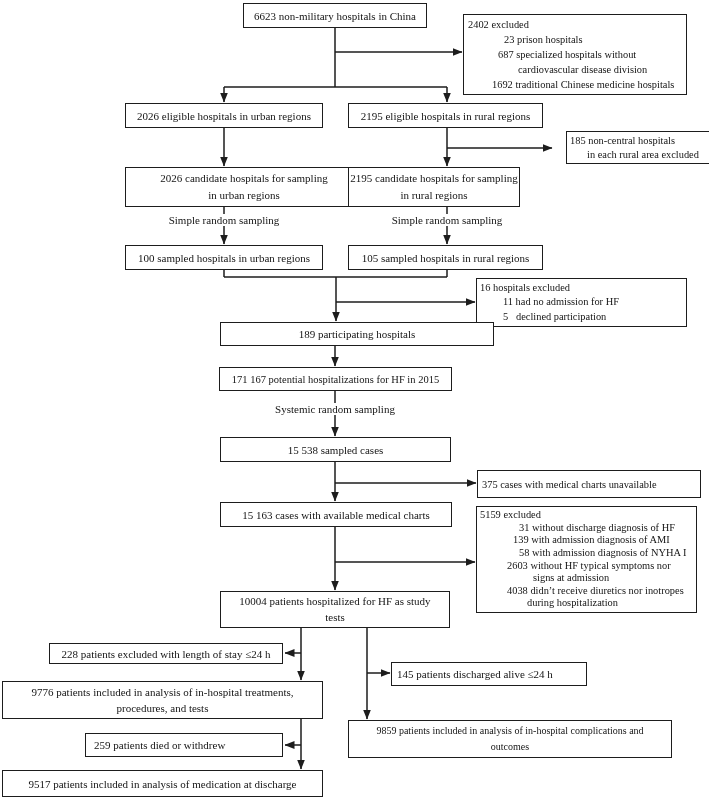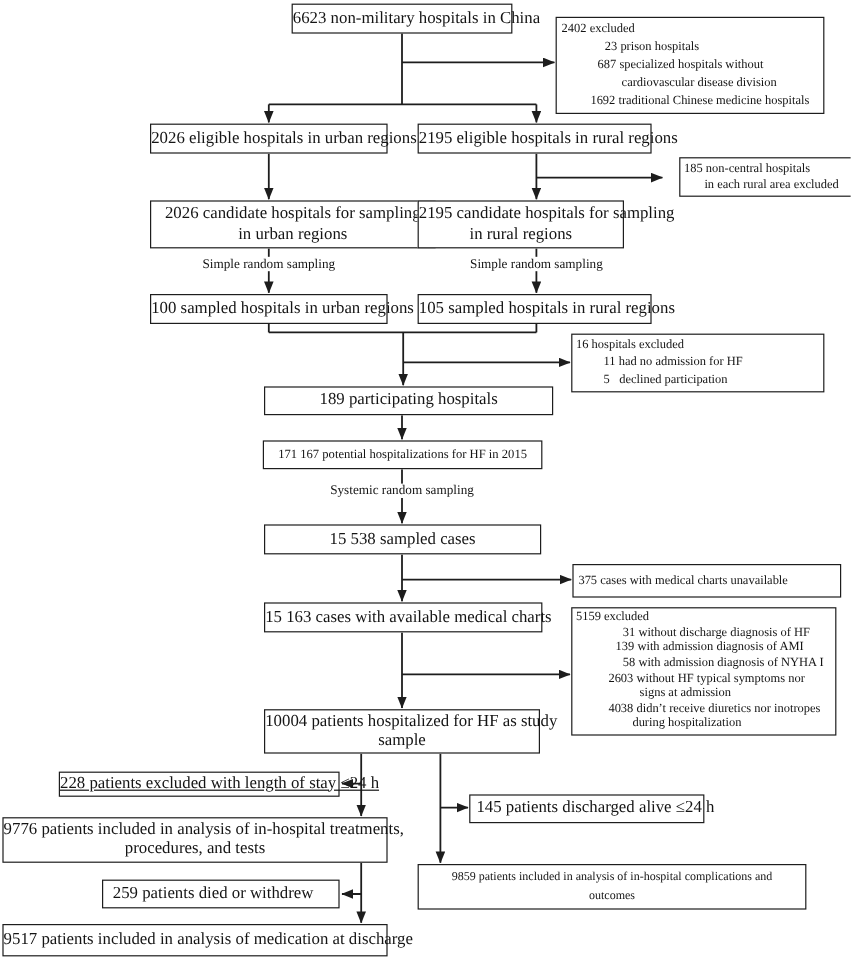--- a/index.html
+++ b/index.html
@@ -4,21 +4,21 @@
 <style>
   html,body{margin:0;padding:0;background:#ffffff;}
   #stage{
     position:relative;width:709px;height:798px;background:#ffffff;
     font-family:"Liberation Serif", serif;color:#141414;overflow:hidden;
   }
   svg.wires{position:absolute;left:0;top:0;z-index:1;}
   .fbox{
     position:absolute;box-sizing:border-box;border:1.5px solid #1d1d1d;background:#ffffff;
     display:flex;flex-direction:column;justify-content:center;
-    font-size:14px;z-index:2;white-space:pre;
+    font-size:11px;z-index:2;white-space:pre;
   }
   .fbox.c{align-items:center;text-align:center;}
   .fbox.l{align-items:stretch;text-align:left;}
   .fbox .ln{width:100%;box-sizing:border-box;}
   
   [data-name="box-excluded-2402"],
   [data-name="box-excluded-16"],
   [data-name="box-excluded-5159"],
   [data-name="box-excluded-375"],
   [data-name="box-excluded-185"]{font-size:10.4px;}
@@ -73,28 +73,28 @@
       <div class="fbox c" data-name="box-total-hospitals" style="left: 243px; top: 3px; width: 184px; height: 25px;"><div class="ln" data-name="box-line">6623 non-military hospitals in China</div></div>
       <div class="fbox l" data-name="box-excluded-2402" style="left: 463px; top: 14px; width: 224px; height: 81px; line-height: 15px;"><div class="ln" data-name="box-line" style="padding-left: 4px;">2402 excluded</div><div class="ln" data-name="box-line" style="padding-left: 40px;">23 prison hospitals</div><div class="ln" data-name="box-line" style="padding-left: 34px;">687 specialized hospitals without</div><div class="ln" data-name="box-line" style="padding-left: 54px;">cardiovascular disease division</div><div class="ln" data-name="box-line" style="padding-left: 28px;">1692 traditional Chinese medicine hospitals</div></div>
       <div class="fbox c" data-name="box-urban-eligible" style="left: 125px; top: 103px; width: 198px; height: 25px;"><div class="ln" data-name="box-line">2026 eligible hospitals in urban regions</div></div>
       <div class="fbox c" data-name="box-rural-eligible" style="left: 348px; top: 103px; width: 195px; height: 25px;"><div class="ln" data-name="box-line">2195 eligible hospitals in rural regions</div></div>
       <div class="fbox l" data-name="box-excluded-185" style="left: 566px; top: 131px; width: 150px; height: 33px; line-height: 13.5px;"><div class="ln" data-name="box-line" style="padding-left: 3px;">185 non-central hospitals</div><div class="ln" data-name="box-line" style="padding-left: 20px;">in each rural area excluded</div></div>
       <div class="fbox c" data-name="box-urban-candidate" style="left: 125px; top: 167px; width: 238px; height: 40px; line-height: 17px;"><div class="ln" data-name="box-line">2026 candidate hospitals for sampling</div><div class="ln" data-name="box-line">in urban regions</div></div>
       <div class="fbox c" data-name="box-rural-candidate" style="left: 348px; top: 167px; width: 172px; height: 40px; line-height: 17px;"><div class="ln" data-name="box-line">2195 candidate hospitals for sampling</div><div class="ln" data-name="box-line">in rural regions</div></div>
       <div class="fbox c" data-name="box-urban-sampled" style="left: 125px; top: 245px; width: 198px; height: 25px;"><div class="ln" data-name="box-line">100 sampled hospitals in urban regions</div></div>
       <div class="fbox c" data-name="box-rural-sampled" style="left: 348px; top: 245px; width: 195px; height: 25px;"><div class="ln" data-name="box-line">105 sampled hospitals in rural regions</div></div>
       <div class="fbox l" data-name="box-excluded-16" style="left: 476px; top: 278px; width: 211px; height: 49px; line-height: 14.3333px;"><div class="ln" data-name="box-line" style="padding-left: 3px;">16 hospitals excluded</div><div class="ln" data-name="box-line" style="padding-left: 26px;">11 had no admission for HF</div><div class="ln" data-name="box-line" style="padding-left: 26px;">5   declined participation</div></div>
-      <div class="fbox c" data-name="box-participating-hospitals" style="left: 220px; top: 322px; width: 241px; height: 24px;"><div class="ln" data-name="box-line">189 participating hospitals</div></div>
+      <div class="fbox c" data-name="box-participating-hospitals" style="left: 220px; top: 322px; width: 274px; height: 24px;"><div class="ln" data-name="box-line">189 participating hospitals</div></div>
       <div class="fbox c" data-name="box-potential-hospitalizations" style="left: 219px; top: 367px; width: 233px; height: 24px;"><div class="ln" data-name="box-line">171 167 potential hospitalizations for HF in 2015</div></div>
       <div class="fbox c" data-name="box-sampled-cases" style="left: 220px; top: 437px; width: 231px; height: 25px;"><div class="ln" data-name="box-line">15 538 sampled cases</div></div>
       <div class="fbox l" data-name="box-excluded-375" style="left: 477px; top: 470px; width: 224px; height: 28px;"><div class="ln" data-name="box-line" style="padding-left: 4px;">375 cases with medical charts unavailable</div></div>
       <div class="fbox c" data-name="box-available-charts" style="left: 220px; top: 502px; width: 232px; height: 25px;"><div class="ln" data-name="box-line">15 163 cases with available medical charts</div></div>
       <div class="fbox l" data-name="box-excluded-5159" style="left: 476px; top: 506px; width: 221px; height: 107px; line-height: 12.625px;"><div class="ln" data-name="box-line" style="padding-left: 3px;">5159 excluded</div><div class="ln" data-name="box-line" style="padding-left: 42px;">31 without discharge diagnosis of HF</div><div class="ln" data-name="box-line" style="padding-left: 36px;">139 with admission diagnosis of AMI</div><div class="ln" data-name="box-line" style="padding-left: 42px;">58 with admission diagnosis of NYHA I</div><div class="ln" data-name="box-line" style="padding-left: 30px;">2603 without HF typical symptoms nor</div><div class="ln" data-name="box-line" style="padding-left: 56px;">signs at admission</div><div class="ln" data-name="box-line" style="padding-left: 30px;">4038 didn’t receive diuretics nor inotropes</div><div class="ln" data-name="box-line" style="padding-left: 50px;">during hospitalization</div></div>
-      <div class="fbox c" data-name="box-study-sample" style="left: 220px; top: 591px; width: 230px; height: 37px; line-height: 15.5px;"><div class="ln" data-name="box-line">10004 patients hospitalized for HF as study</div><div class="ln" data-name="box-line">sample</div></div>
-      <div class="fbox c" data-name="box-excluded-228" style="left: 49px; top: 643px; width: 234px; height: 21px; text-decoration: underline;"><div class="ln" data-name="box-line">228 patients excluded with length of stay ≤24 h</div></div>
+      <div class="fbox c" data-name="box-study-sample" style="left: 220px; top: 591px; width: 230px; height: 37px; line-height: 15.5px;"><div class="ln" data-name="box-line">10004 patients hospitalized for HF as study</div><div class="ln" data-name="box-line">tests</div></div>
+      <div class="fbox c" data-name="box-excluded-228" style="left: 49px; top: 643px; width: 234px; height: 21px;"><div class="ln" data-name="box-line">228 patients excluded with length of stay ≤24 h</div></div>
       <div class="fbox c" data-name="box-treatments-analysis" style="left: 2px; top: 681px; width: 321px; height: 38px; line-height: 16px;"><div class="ln" data-name="box-line">9776 patients included in analysis of in-hospital treatments,</div><div class="ln" data-name="box-line">procedures, and tests</div></div>
       <div class="fbox l" data-name="box-excluded-145" style="left: 391px; top: 662px; width: 196px; height: 24px;"><div class="ln" data-name="box-line" style="padding-left: 5px;">145 patients discharged alive ≤24 h</div></div>
       <div class="fbox c" data-name="box-outcomes-analysis" style="left: 348px; top: 720px; width: 324px; height: 38px; line-height: 16px;"><div class="ln" data-name="box-line">9859 patients included in analysis of in-hospital complications and</div><div class="ln" data-name="box-line">outcomes</div></div>
       <div class="fbox l" data-name="box-excluded-259" style="left: 85px; top: 733px; width: 198px; height: 24px;"><div class="ln" data-name="box-line" style="padding-left: 8px;">259 patients died or withdrew</div></div>
       <div class="fbox c" data-name="box-discharge-analysis" style="left: 2px; top: 770px; width: 321px; height: 27px;"><div class="ln" data-name="box-line">9517 patients included in analysis of medication at discharge</div></div>
       <div class="lbl" data-name="label-simple-random-sampling-urban" style="left: 224px; top: 214px;">Simple random sampling</div>
       <div class="lbl" data-name="label-simple-random-sampling-rural" style="left: 447px; top: 214px;">Simple random sampling</div>
       <div class="lbl" data-name="label-systemic-random-sampling" style="left: 335px; top: 403px;">Systemic random sampling</div>
     </div>
 </div>

